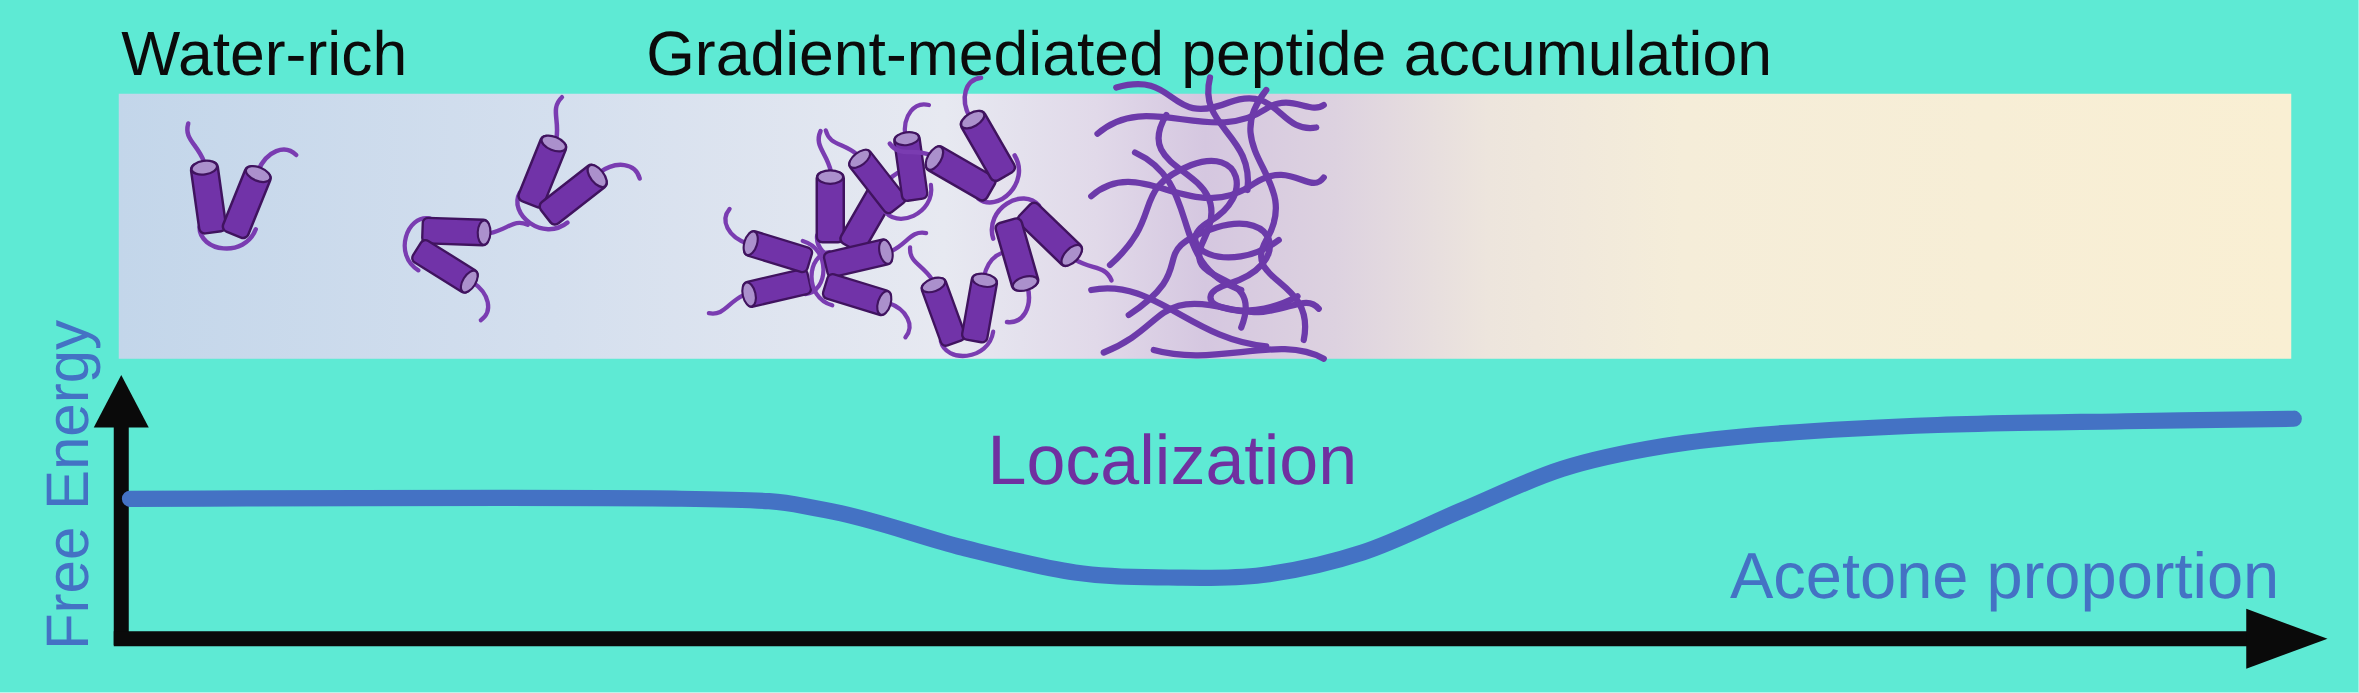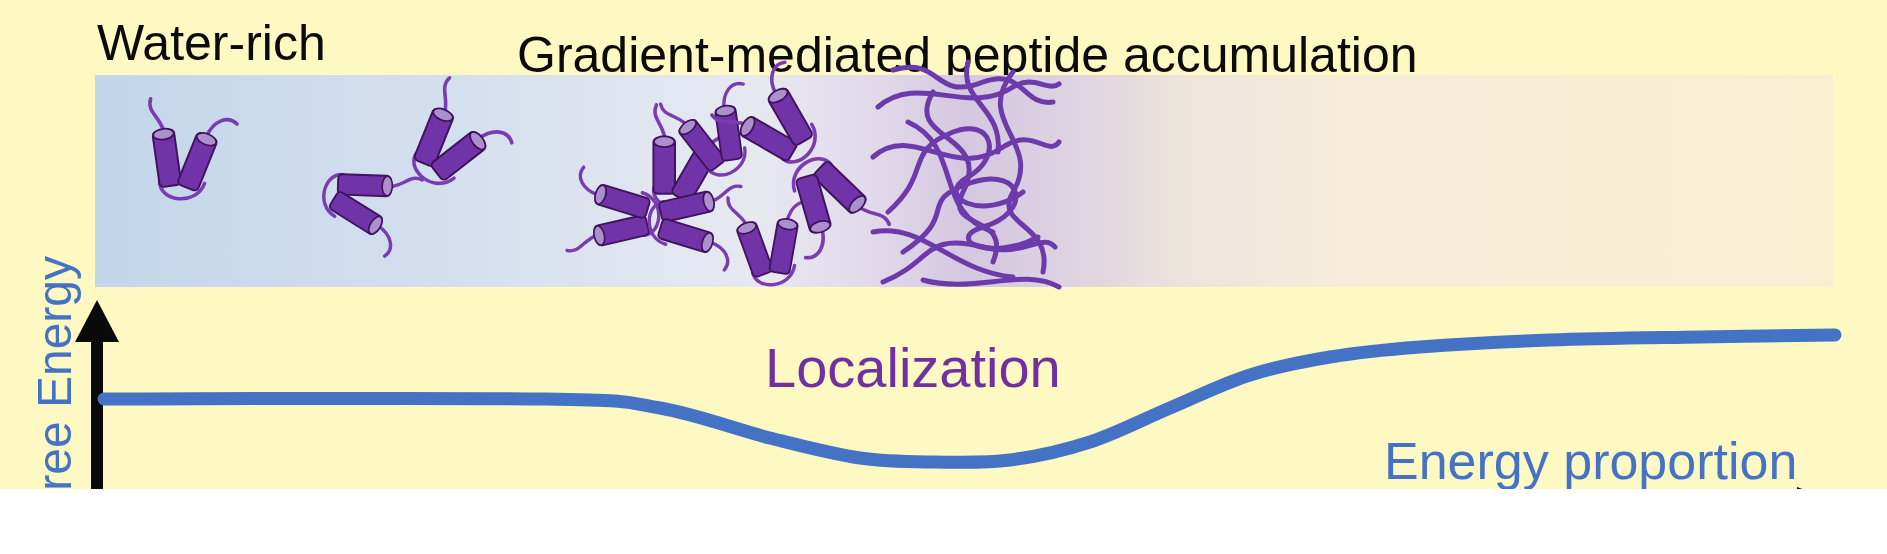--- a/index.html
+++ b/index.html
@@ -1,33 +1,33 @@
 <!DOCTYPE html>
 <html style="--accent: #4472C4; --purple: #7030A0; --pep-body: #7133A8; --pep-cap: #AB90CC; --pep-line: #40135F; --strand: #6C3AAA; --axis: #0A0A0A;"><head>
 <meta charset="utf-8">
 <style>
   :root{
     --accent:#4472C4; --purple:#7030A0; --pep-body:#7133A8; --pep-cap:#AB90CC;
     --pep-line:#40135F; --strand:#6C3AAA; --axis:#0A0A0A; --title:#0B0B0B;
   }
   html,body{margin:0;padding:0;background:#fff;}
-  .stage{position:relative;width:1887px;height:489px;background:#fef9c3;overflow:hidden;
+  .stage{position:relative;width:1887px;height:554px;background:#5eead4;overflow:hidden;
          font-family:"Liberation Sans","DejaVu Sans",sans-serif;}
   .title{position:absolute;top:18px;font-size:50px;line-height:1;color:var(--title);white-space:nowrap;}
   #t-left{left:97px;}
-  #t-center{left:517px;margin-top:12px;}
+  #t-center{left:517px;}
   #t-right{left:1556px;}
   .bar{position:absolute;left:95px;top:75px;width:1738px;height:212px;
        background:linear-gradient(90deg,#C3D6EA 0%,#D4DFEE 20%,#E7E9F1 38%,#E1D9E9 45%,
                   #D5C7E0 50%,#DDD2E0 56%,#EDE5DD 63%,#F5EDD9 72%,#F9EFD3 100%);}
   svg.overlay{position:absolute;left:0;top:0;}
   .lbl-blue{position:absolute;color:var(--accent);white-space:nowrap;line-height:1;}
   #ylabel{left:55px;top:388px;font-size:48px;transform:translate(-50%,-50%) rotate(-90deg);}
   #xlabel{left:1384px;top:435px;font-size:52px;}
-  #loclabel{position:absolute;left:765px;top:340px;font-size:56px;color:var(--purple);
+  #loclabel{position:absolute;left:790px;top:340px;font-size:56px;color:var(--purple);
             white-space:nowrap;line-height:1;}
   .cylbody{fill:var(--pep-body);stroke:var(--pep-line);stroke-width:2.2;}
   .cylcap{fill:var(--pep-cap);stroke:var(--pep-line);stroke-width:2;}
   .pep-line{stroke:#7A3CB1;stroke-width:4;fill:none;stroke-linecap:round;}
   .strand{stroke:var(--strand);stroke-width:5;fill:none;stroke-linecap:round;}
   #fe-curve{stroke:var(--accent);stroke-width:13;fill:none;stroke-linecap:round;}
   .axis{fill:var(--axis);}
 </style>
 </head>
 <body>
@@ -91,15 +91,15 @@
     </g>
     <g>
       <rect class="axis" x="91" y="505" width="1710" height="12"></rect>
       <polygon class="axis" points="1797,487 1797,535 1862,511"></polygon>
     </g>
 
     <path id="fe-curve" d="M 104 399 C 177.5 399.0, 452.3 397.5, 545 399 C 637.7 400.5, 622.5 401.5, 660 408 C 697.5 414.5, 736.7 429.7, 770 438 C 803.3 446.3, 832.5 454.0, 860 458 C 887.5 462.0, 910.0 461.7, 935 462 C 960.0 462.3, 984.2 463.3, 1010 460 C 1035.8 456.7, 1063.3 450.7, 1090 442 C 1116.7 433.3, 1143.3 419.2, 1170 408 C 1196.7 396.8, 1223.3 383.5, 1250 375 C 1276.7 366.5, 1301.7 361.7, 1330 357 C 1358.3 352.3, 1383.3 349.8, 1420 347 C 1456.7 344.2, 1503.3 341.7, 1550 340 C 1596.7 338.3, 1652.5 337.8, 1700 337 C 1747.5 336.2, 1812.5 335.3, 1835 335" stroke="#4472C4"></path>
   </svg>
 
   <div class="lbl-blue" id="ylabel">Free Energy</div>
-  <div class="lbl-blue" id="xlabel">Energy proportion</div>
+  <div class="lbl-blue" id="xlabel">Acetone proportion</div>
   <div id="loclabel">Localization</div>
 </div>
 
 </body></html>

